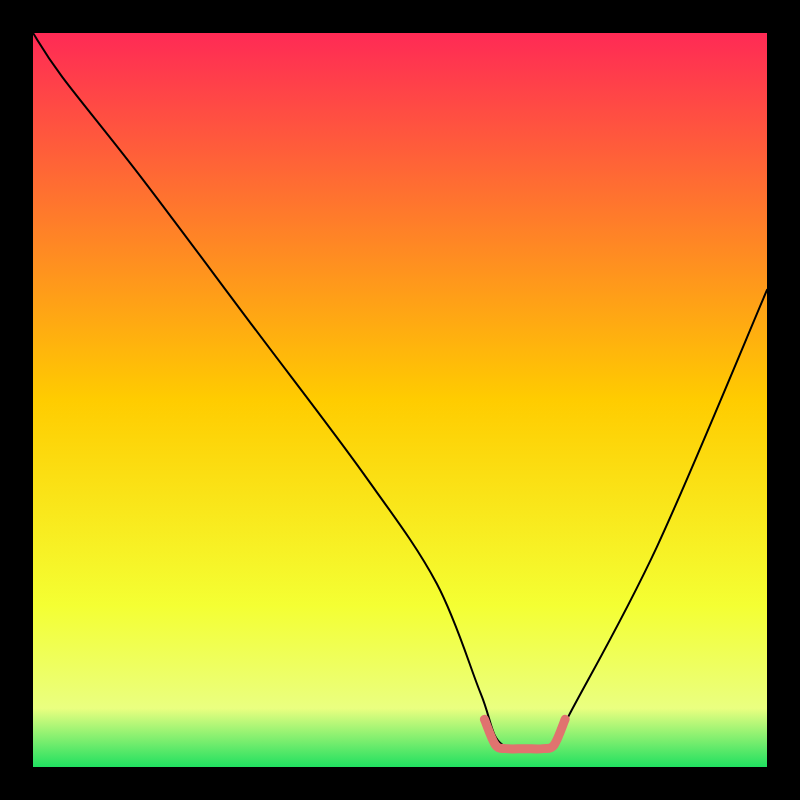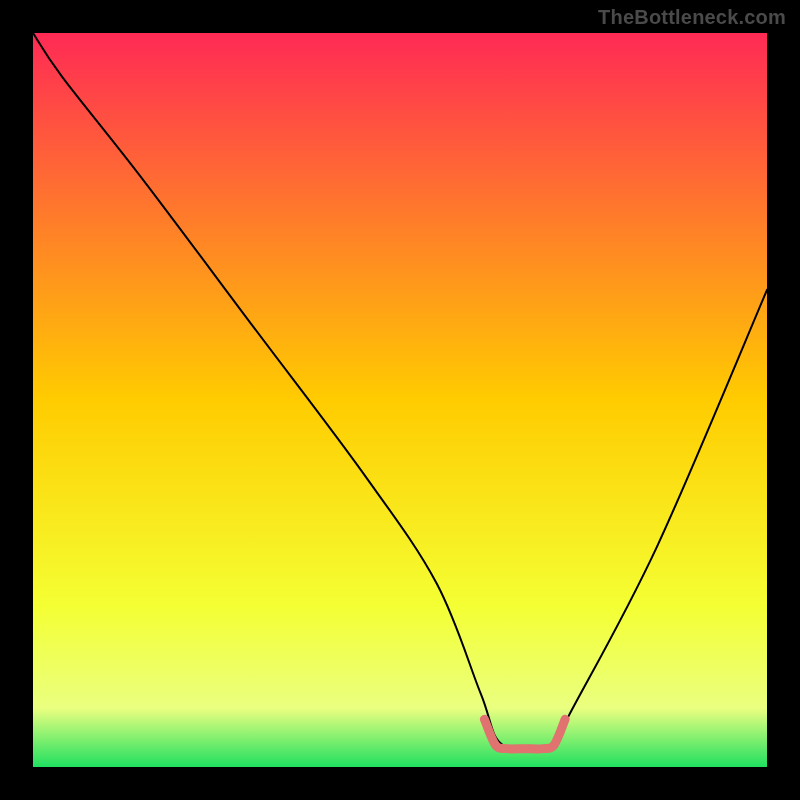--- a/index.html
+++ b/index.html
@@ -34,21 +34,20 @@
     top: 33px;
     width: 734px;
     height: 734px;
   }
   svg { display: block; }
 </style>
 </head>
 <body>
 
 <div class="frame">
-  <div class="watermark">TheBottleneck.com</div>
 
   <div class="plot">
     <svg id="chart-svg" width="734" height="734" viewBox="0 0 734 734">
       <defs>
         <linearGradient id="bg-grad" x1="0" y1="0" x2="0" y2="1">
             <stop offset="0%" stop-color="#ff2a55"></stop>
             <stop offset="50%" stop-color="#ffcc00"></stop>
             <stop offset="78%" stop-color="#f4ff33"></stop>
             <stop offset="92%" stop-color="#eaff80"></stop>
             <stop offset="100%" stop-color="#20e060"></stop>

